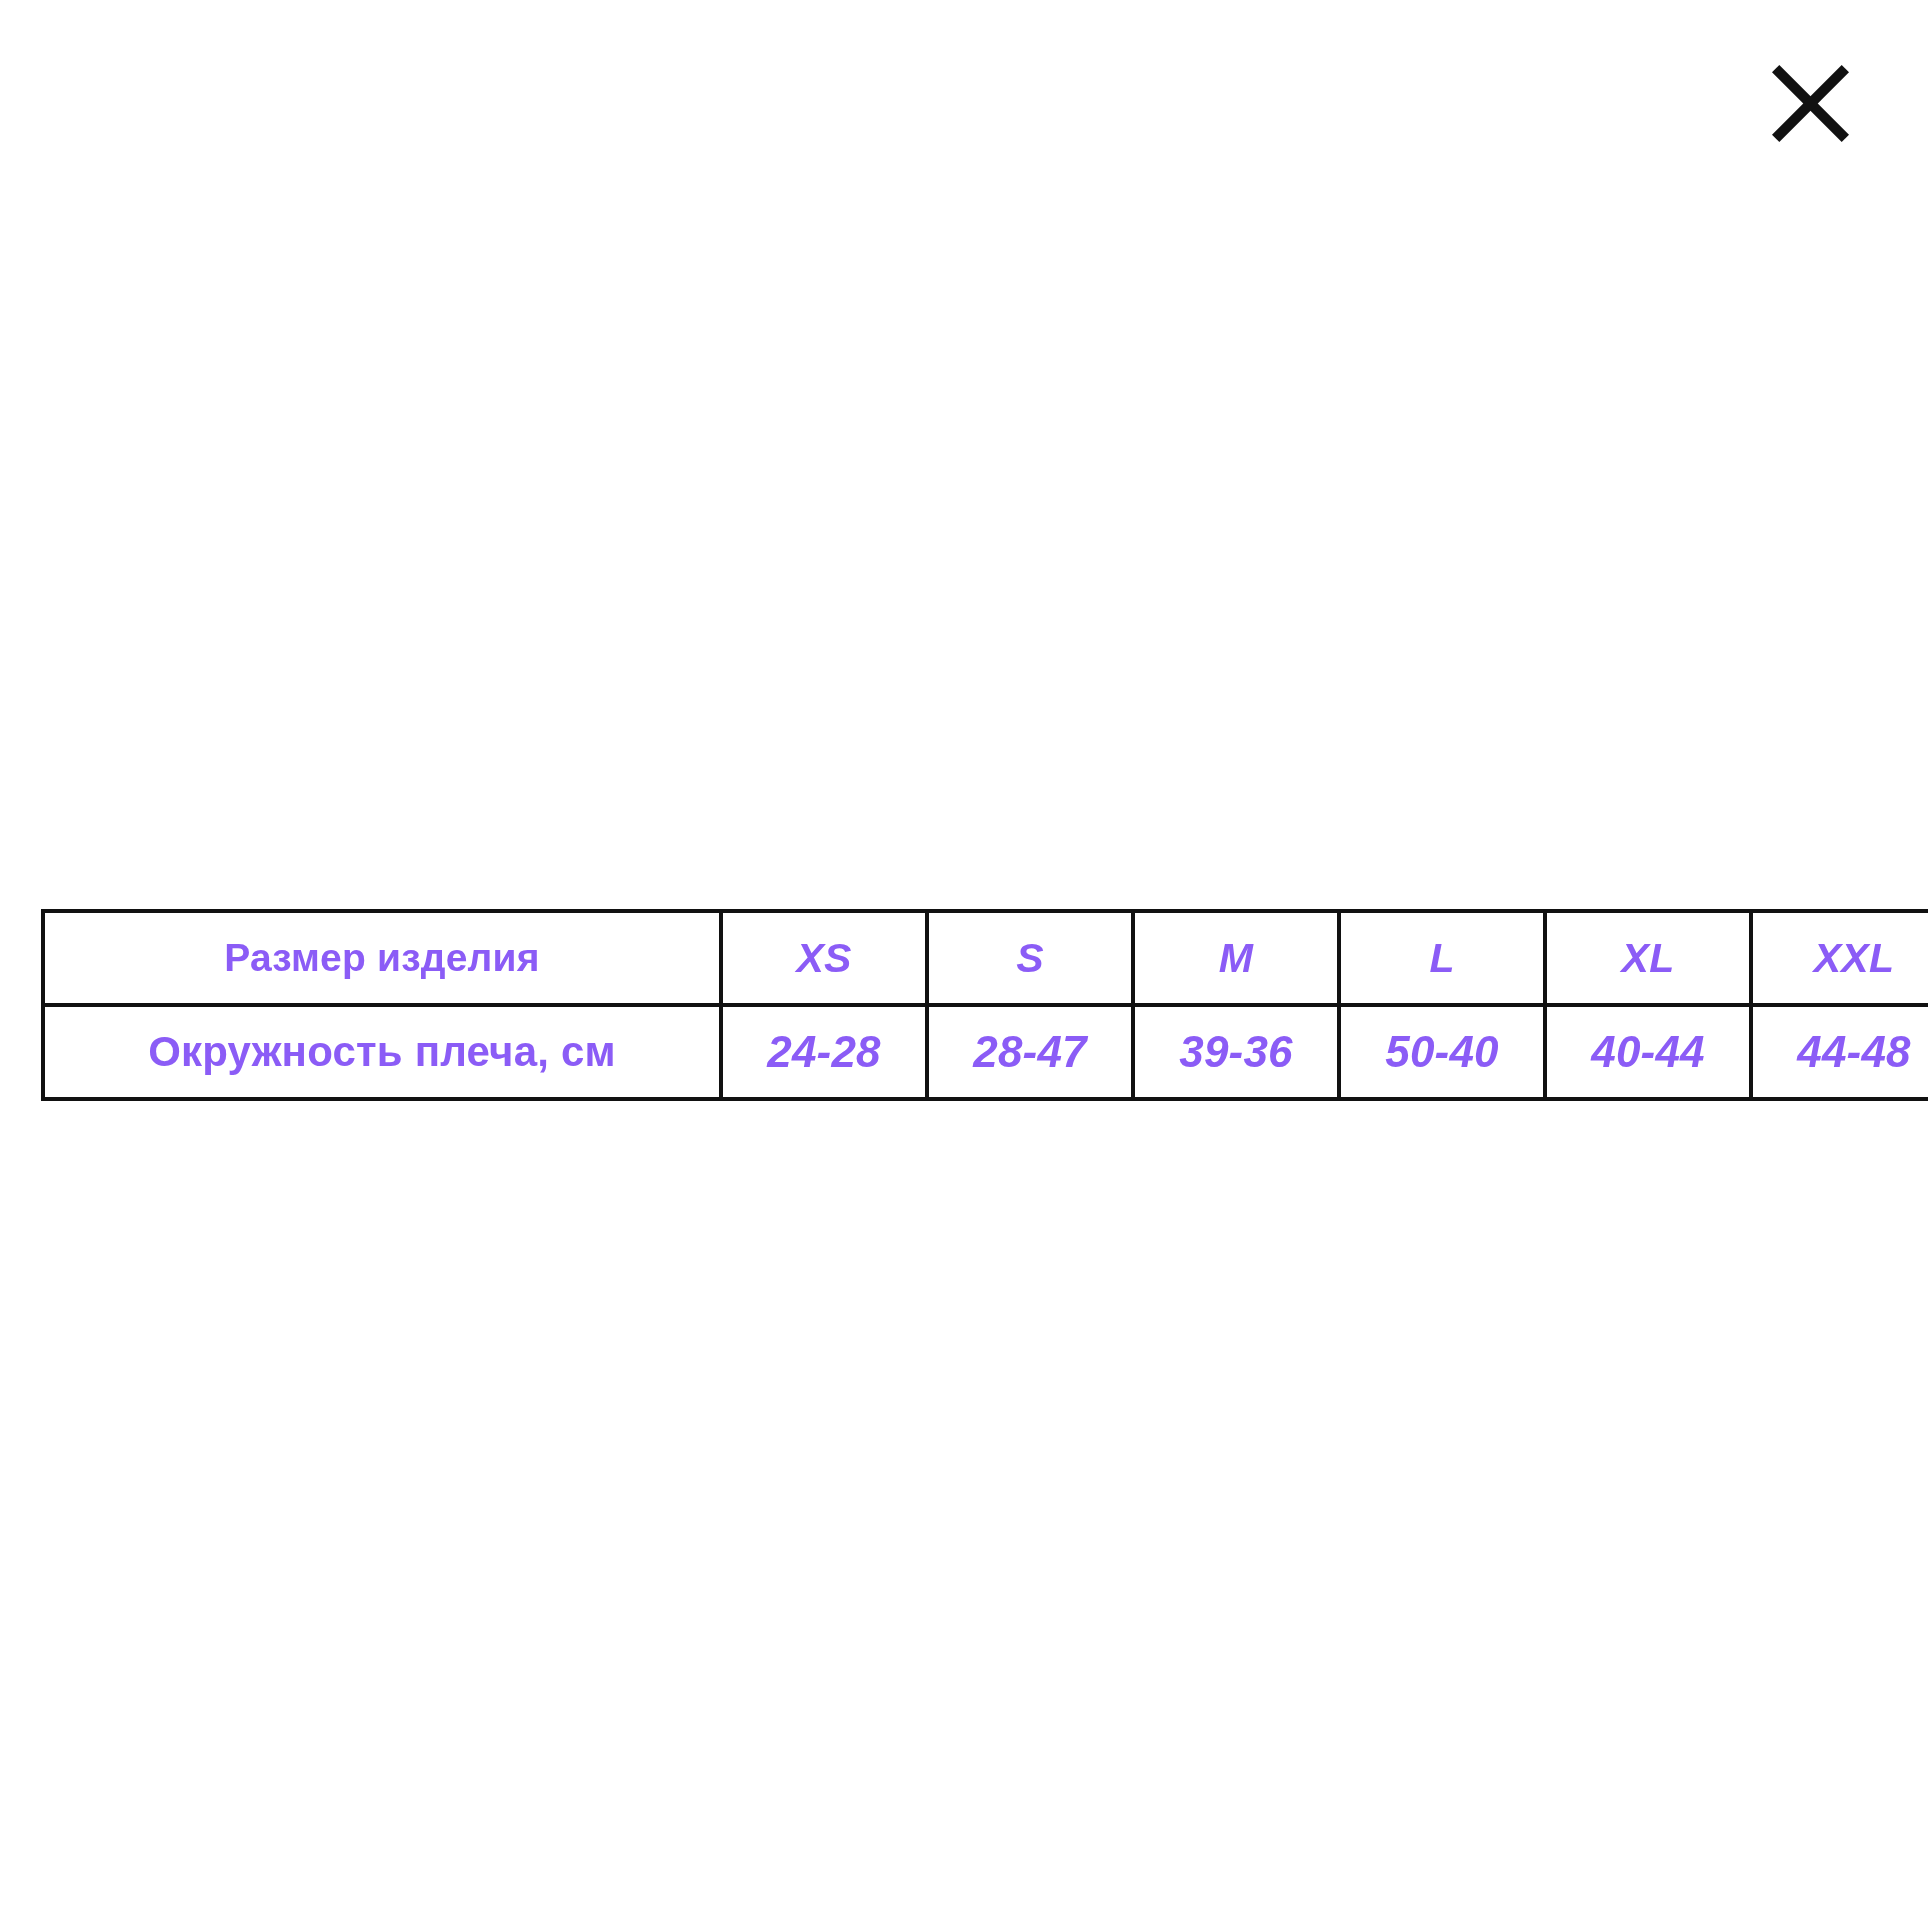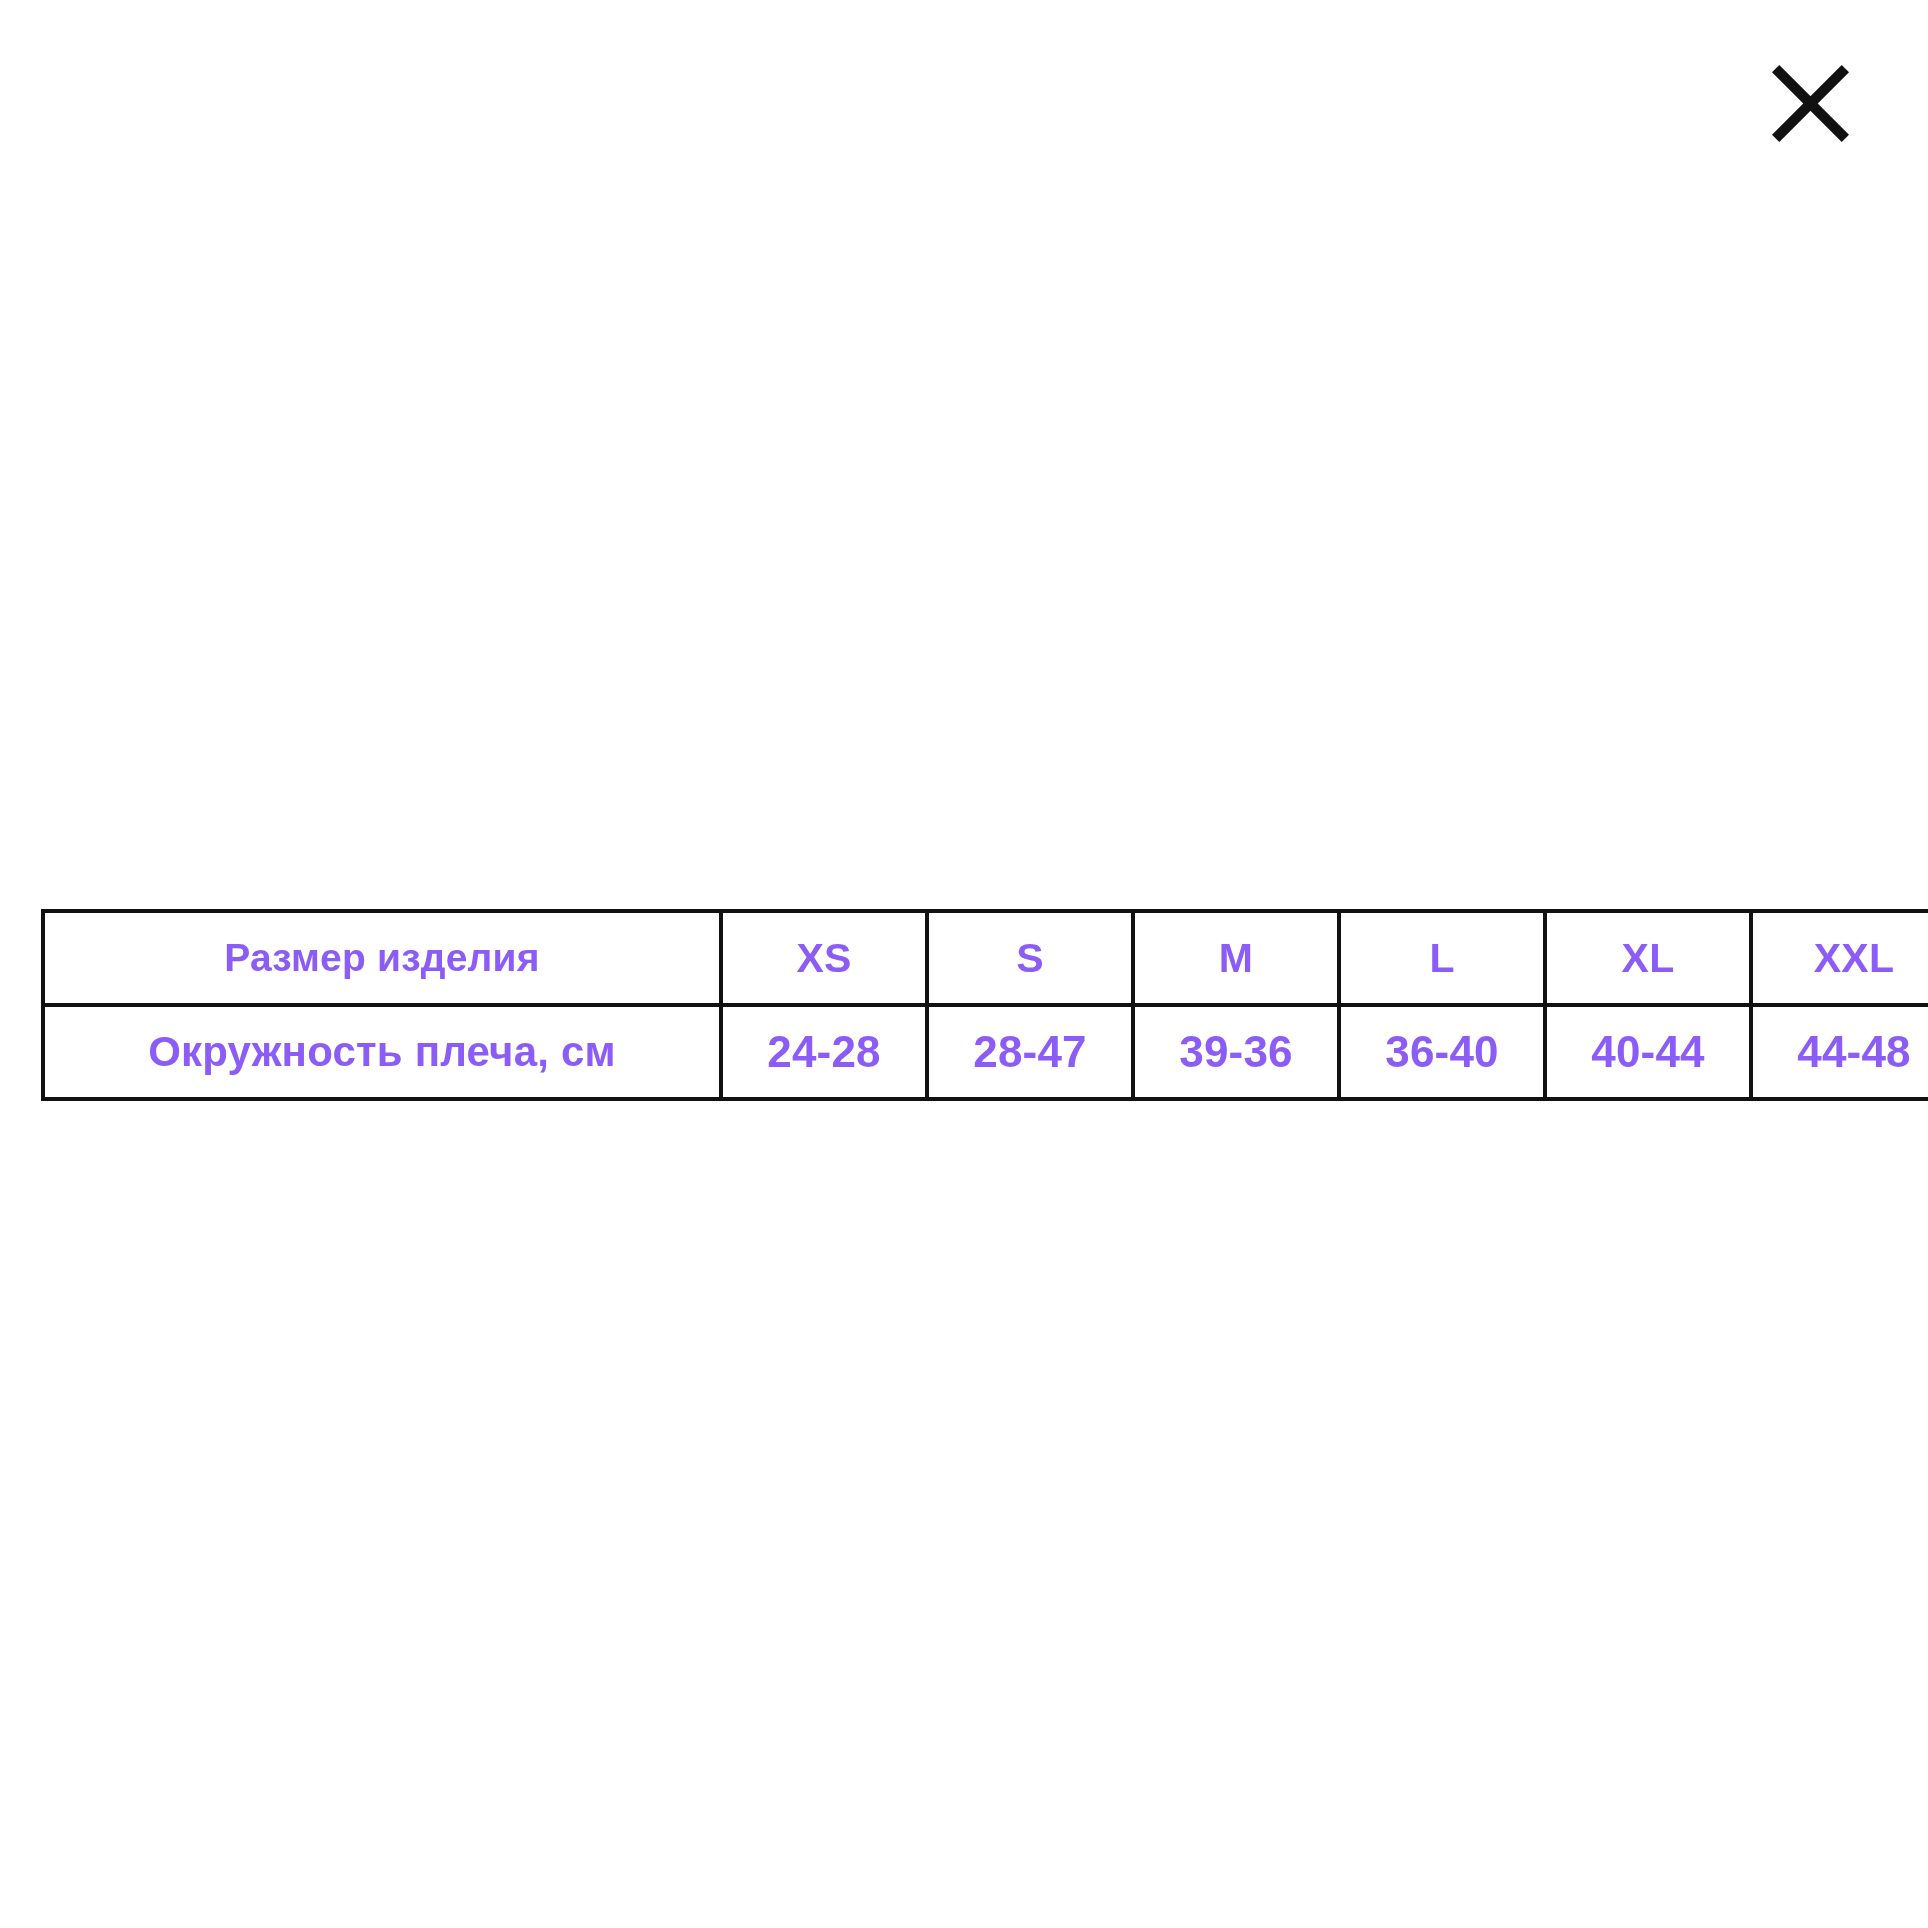--- a/index.html
+++ b/index.html
@@ -66,20 +66,21 @@
     font-size: 39px;
   }
   table.size-table tr.header-row td.size-cell {
     font-size: 41px;
   }
   table.size-table tr.value-row td.size-cell {
     font-size: 44px;
   }
   table.size-table td.size-cell {
     width: 200px;
+    font-style: italic;
   }
   
 </style>
 </head>
 <body>
 
 <button class="close-button" aria-label="close">
   <span>
     <svg width="81" height="81" viewBox="0 0 86 86" xmlns="http://www.w3.org/2000/svg">
       <line x1="6" y1="6" x2="80" y2="80" stroke="#111111" stroke-width="11" stroke-linecap="butt"></line>
@@ -98,20 +99,20 @@
         <td class="size-cell">M</td>
         <td class="size-cell">L</td>
         <td class="size-cell">XL</td>
         <td class="size-cell">XXL</td>
       </tr>
       <tr class="value-row">
         <td class="label-cell">Окружность плеча, см</td>
         <td class="size-cell">24-28</td>
         <td class="size-cell">28-47</td>
         <td class="size-cell">39-36</td>
-        <td class="size-cell">36-40</td>
+        <td class="size-cell">50-40</td>
         <td class="size-cell">40-44</td>
         <td class="size-cell">44-48</td>
       </tr>
     </tbody>
   </table>
 </div>
 
 
 </body></html>

